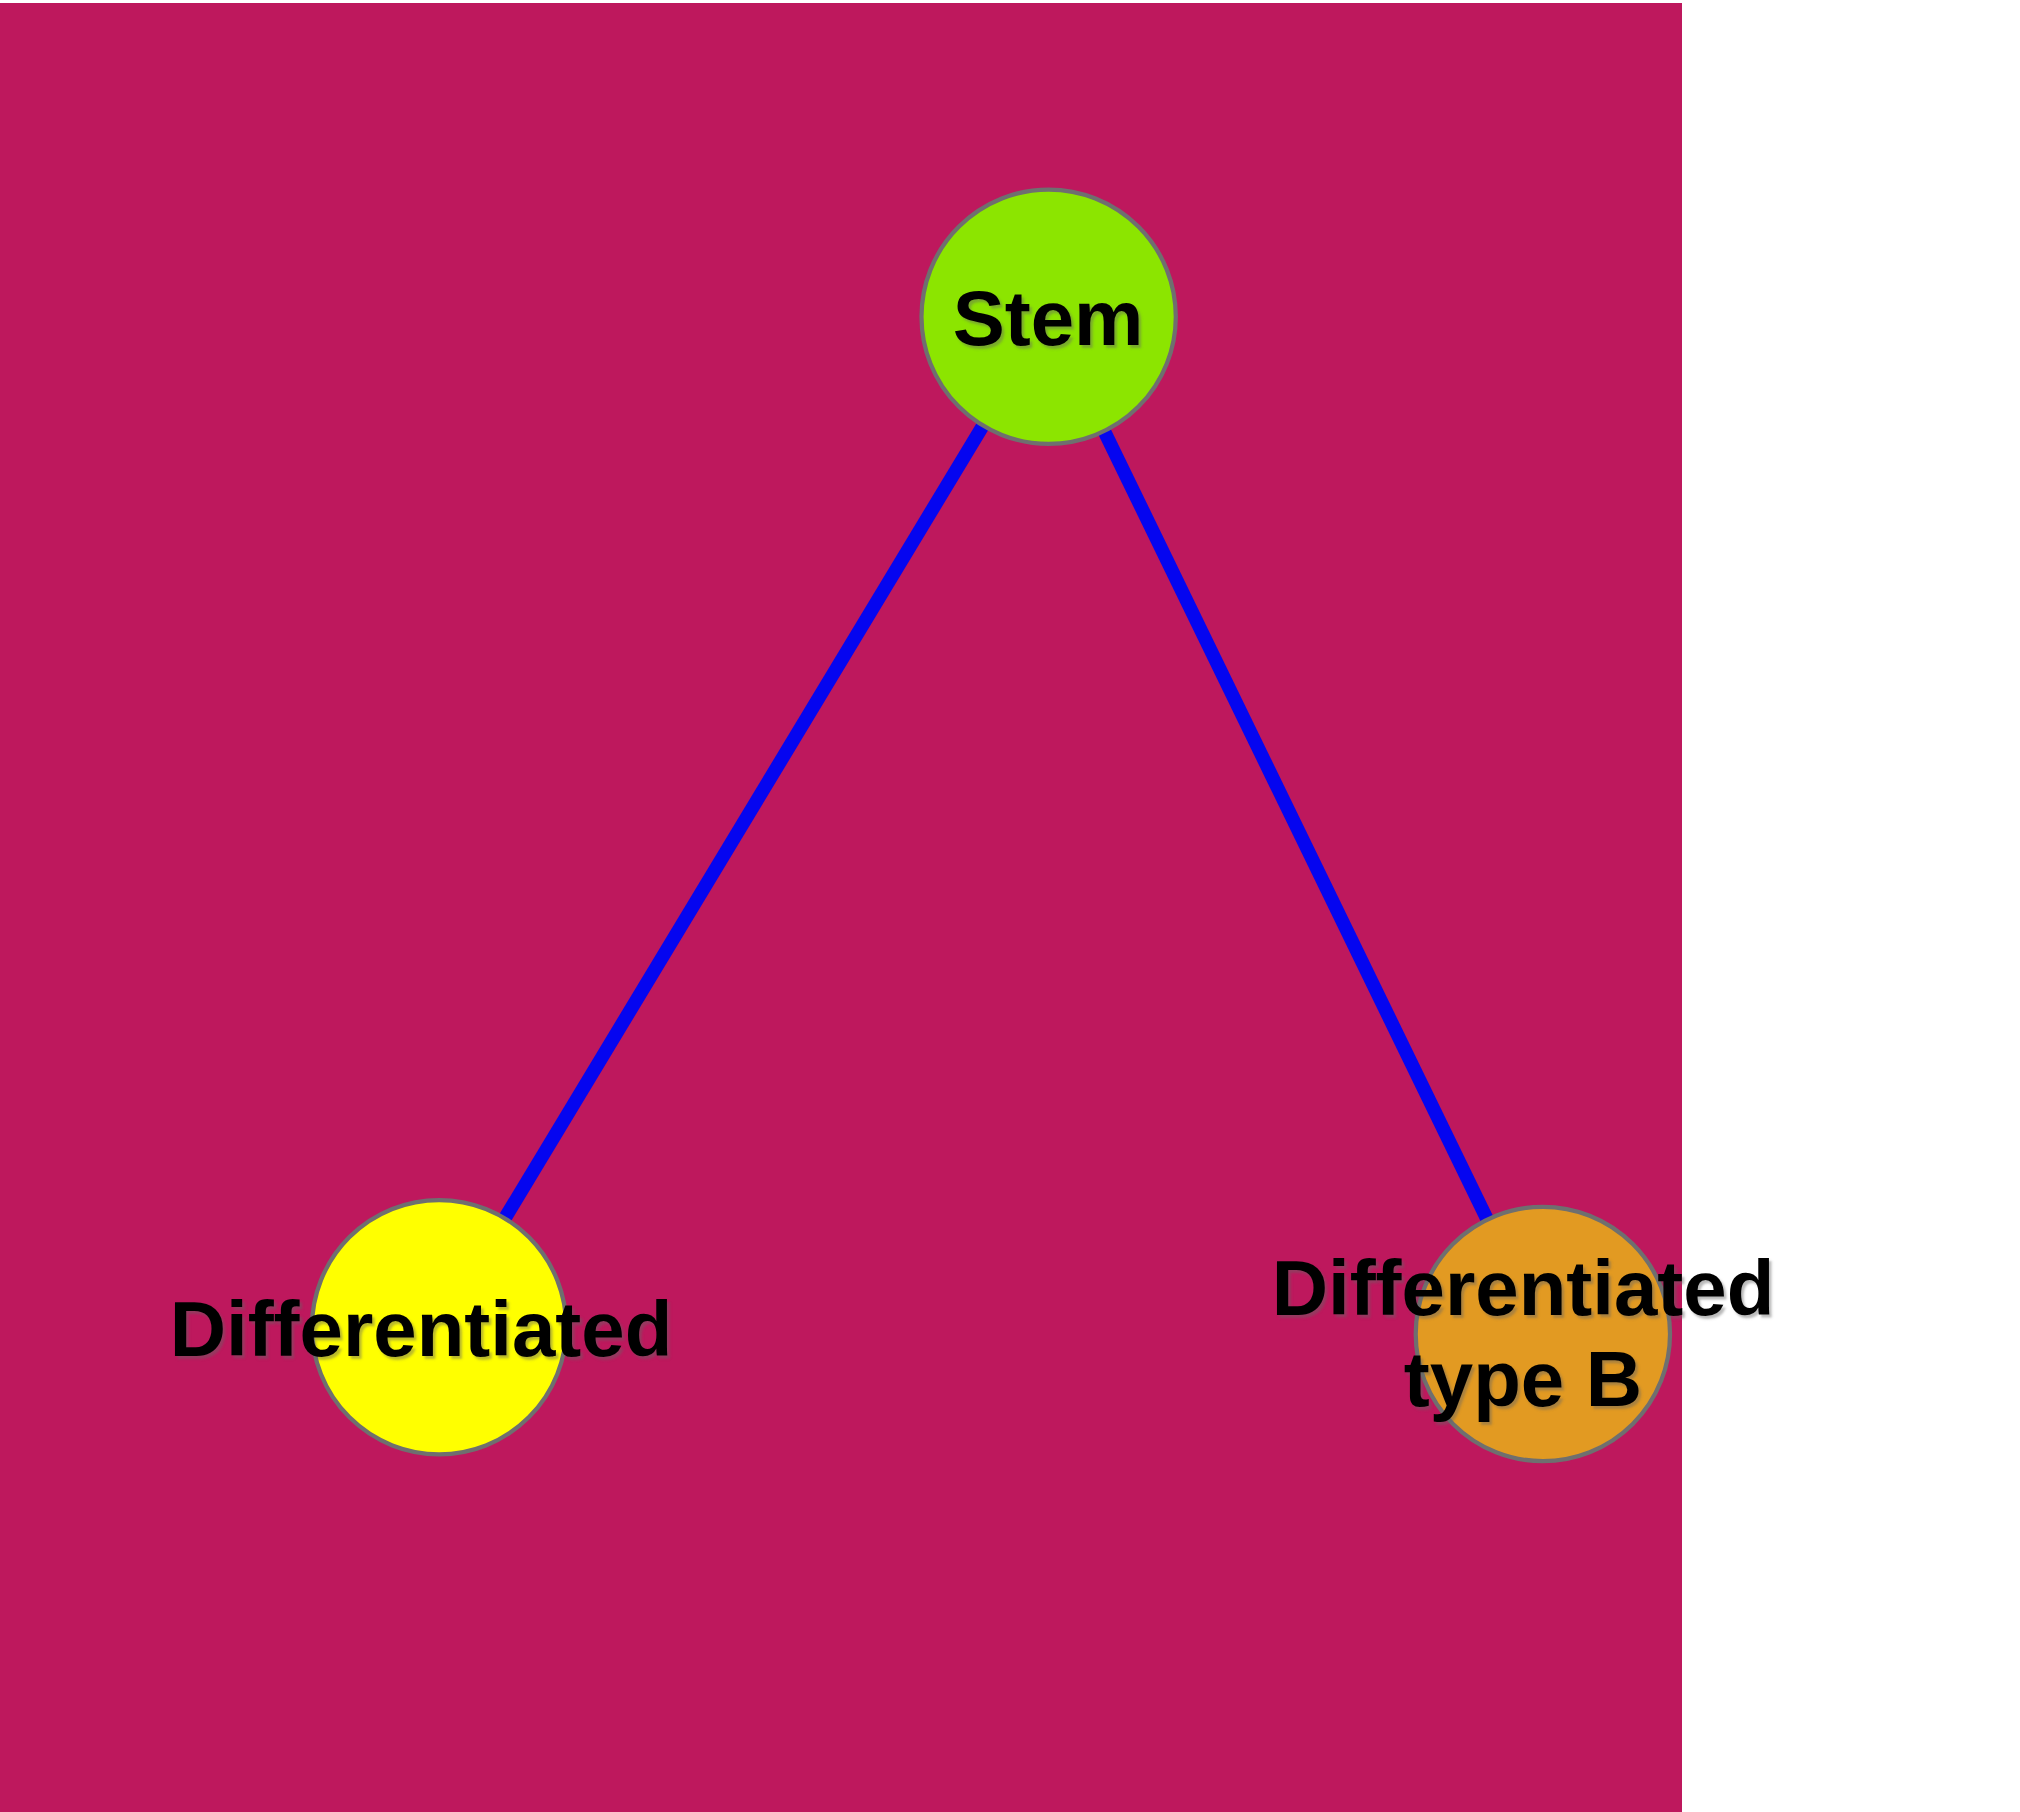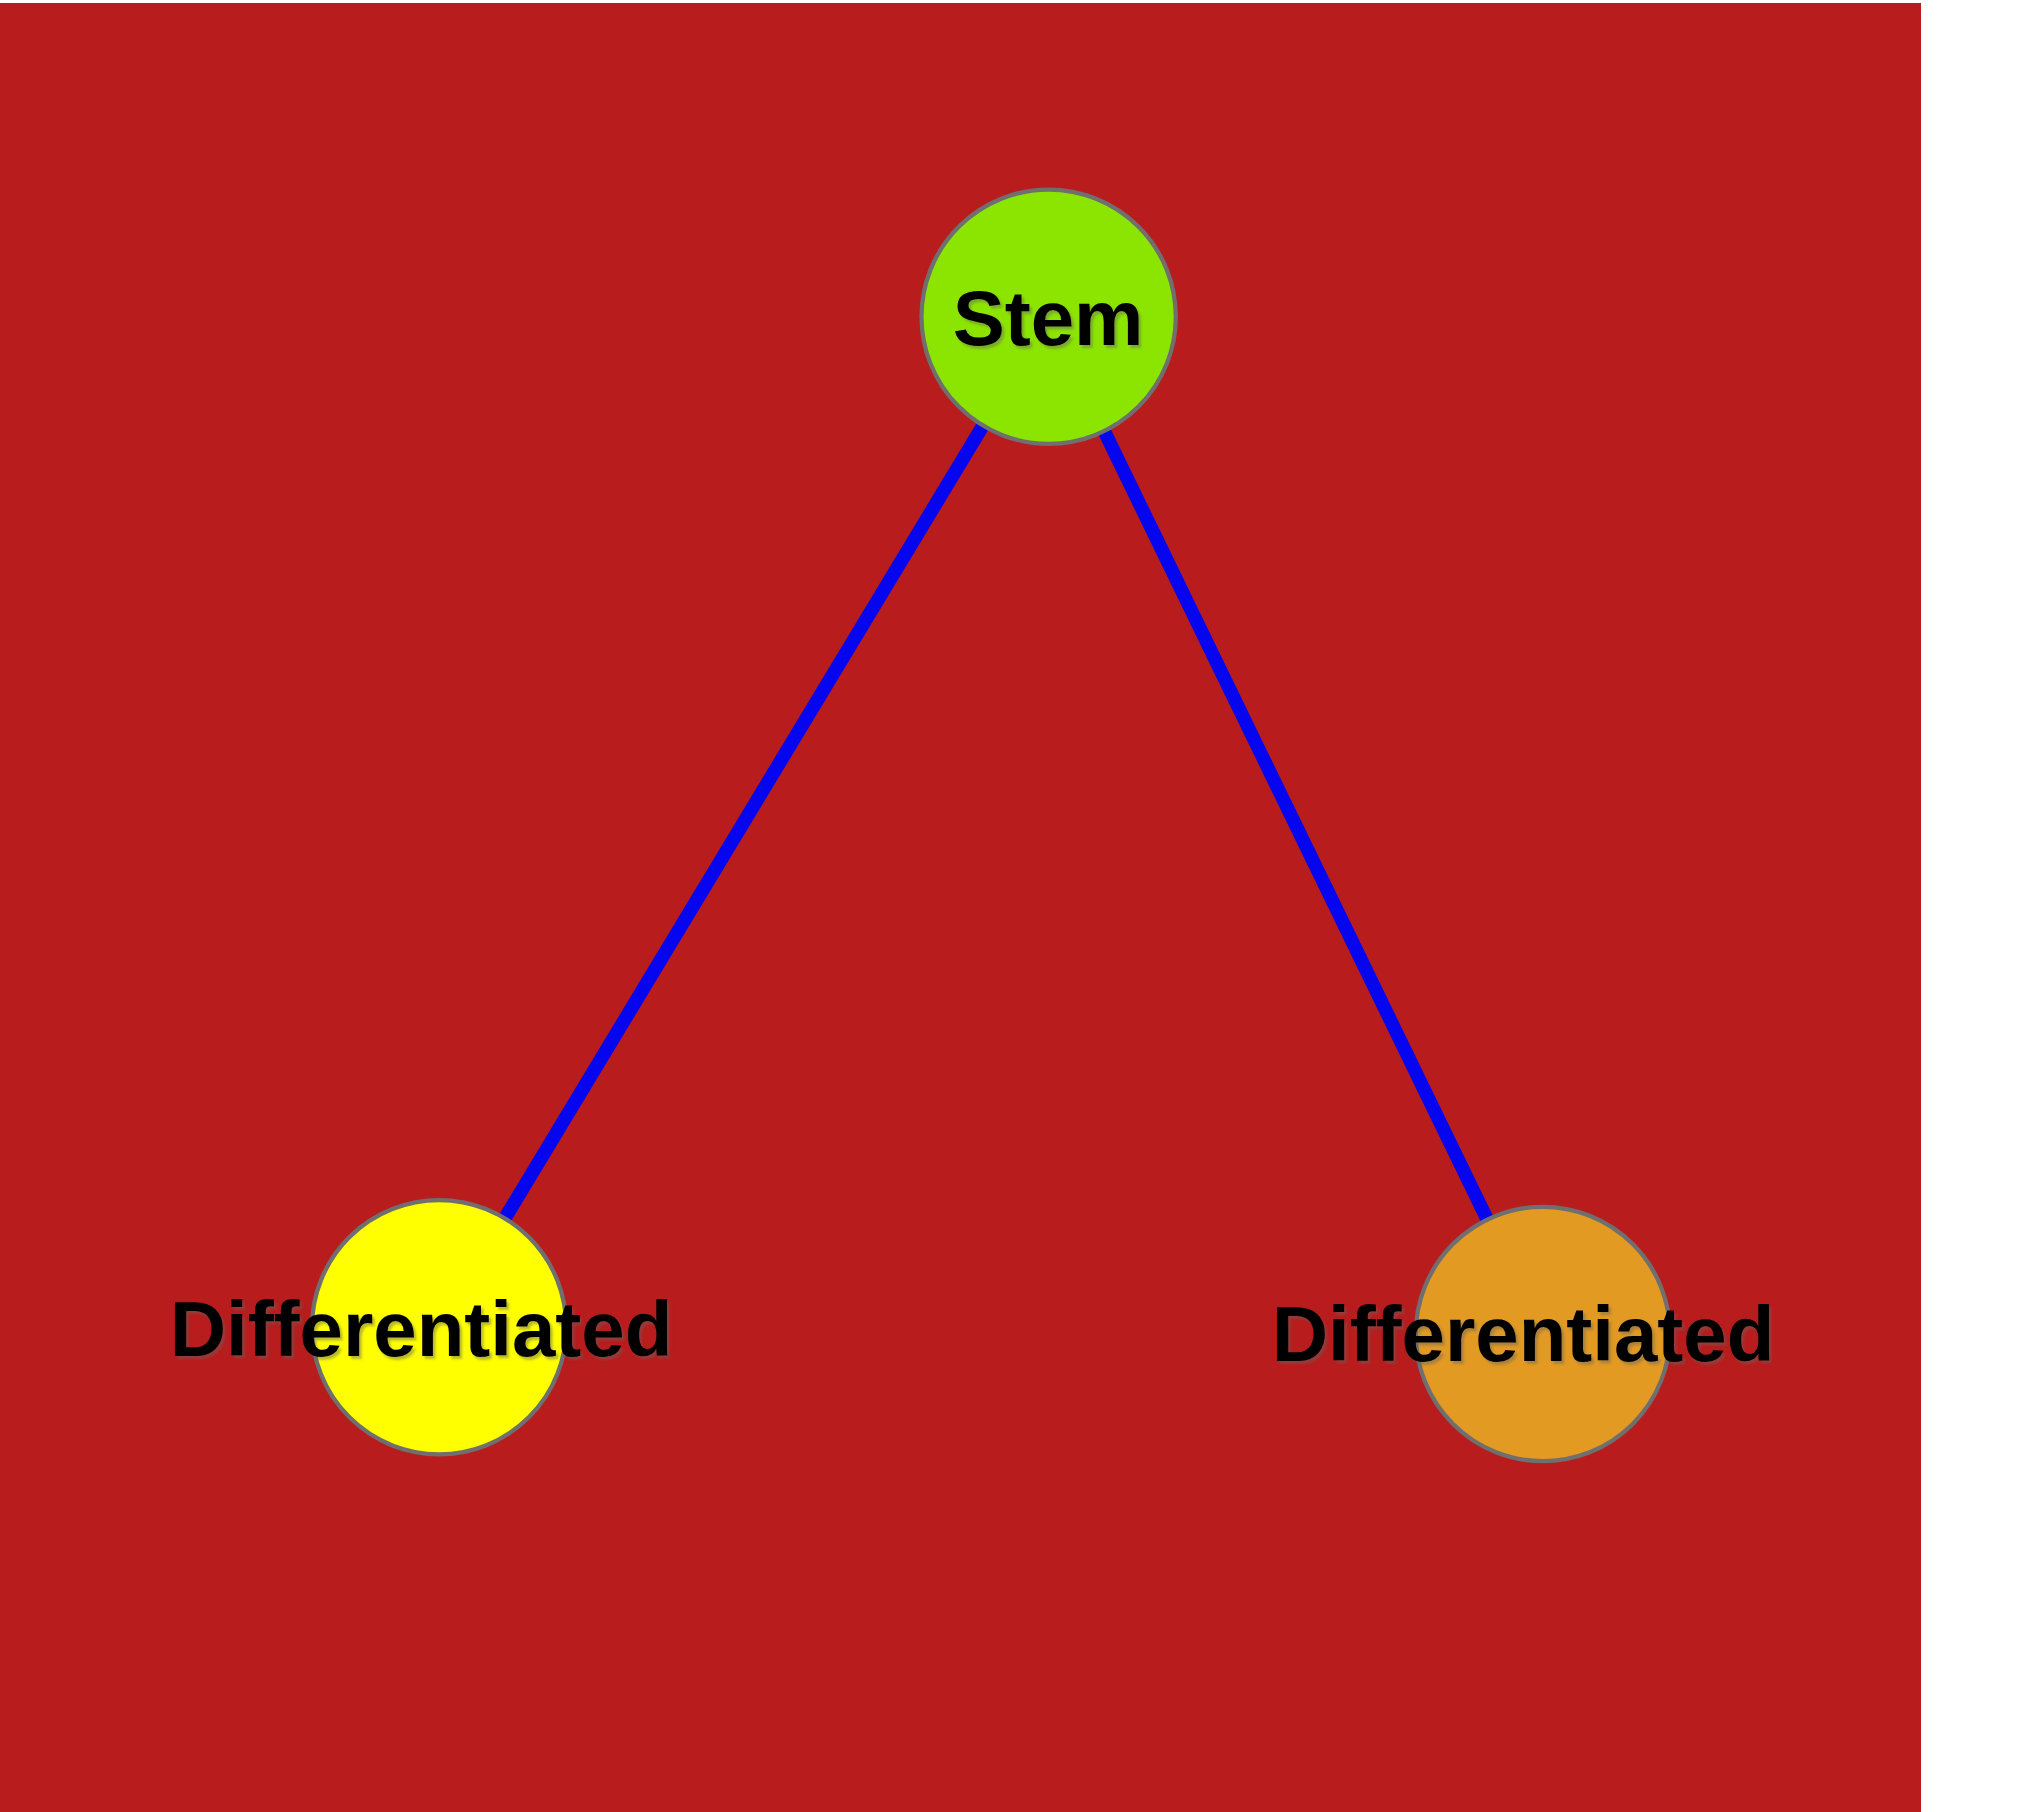--- a/index.html
+++ b/index.html
@@ -7,23 +7,23 @@
     padding: 0;
     width: 2021px;
     height: 1812px;
     background: #ffffff;
     overflow: hidden;
   }
   .stage {
     position: absolute;
     left: 0;
     top: 2.5px;
-    width: 1921px;
+    width: 1682px;
     height: 1810px;
-    background: #b91c1c;
+    background: #be185d;
   }
   .diagram-svg {
     position: absolute;
     left: 0;
     top: 0;
     width: 2021px;
     height: 1810px;
   }
   .node-label {
     position: absolute;
@@ -58,16 +58,17 @@
   <div class="node-label label-stem">
     <span>Stem</span>
   </div>
 
   <div class="node-label label-type-a">
     <span>Differentiated</span><br>
   </div>
 
   <div class="node-label label-type-b">
     <span>Differentiated</span><br>
+    <span>type B</span>
   </div>
 
 </div>
 
 
 </body></html>

